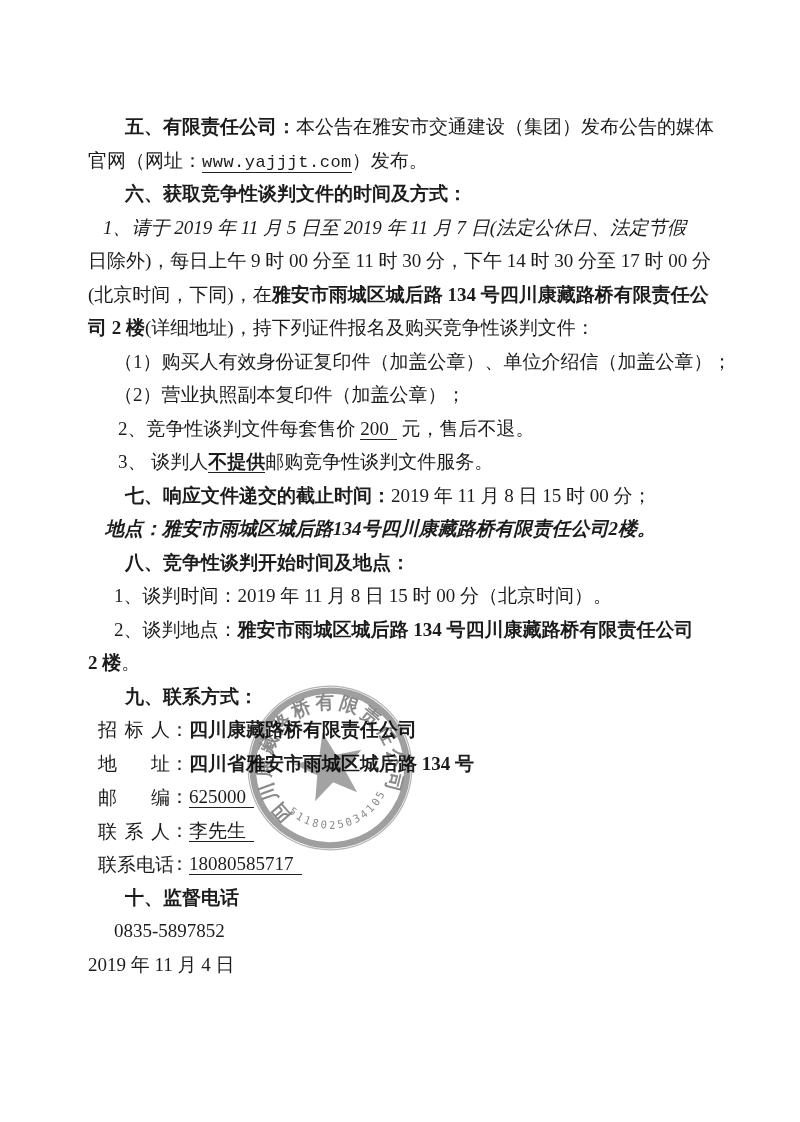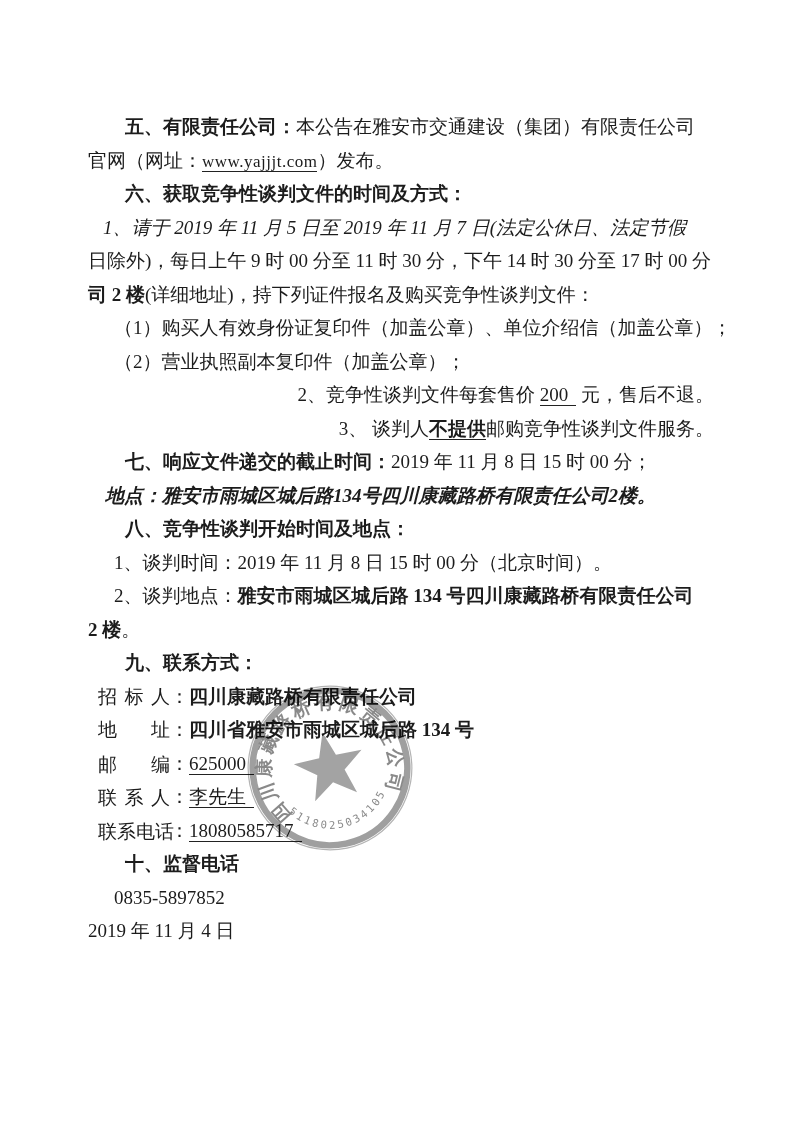--- a/index.html
+++ b/index.html
@@ -6,50 +6,51 @@
   body{
     width:800px;height:1122px;position:relative;background:#ffffff;
     font-family:"Liberation Serif","DejaVu Serif",serif;color:#1c1c1c;
     overflow:hidden;
   }
   #doc{position:absolute;left:88px;top:110px;width:626px;}
   .ln{white-space:nowrap;height:33.5px;line-height:33.5px;font-size:19px;}
   .b{font-weight:700;}
   .ul{border-bottom:1.5px solid #222;}
   .pad{padding-right:8px;}
-  .mono{font-family:Liberation Serif, serif;font-size:17px;letter-spacing:.5px;}
+  .mono{font-family:Liberation Mono, monospace;font-size:17px;letter-spacing:.5px;}
   .ph{padding-left:37px;}
   .p1{padding-left:15px;font-style:italic;}
   .p2{padding-left:17px;font-style:italic;}
   .p3{padding-left:26px;}
-  .p4{padding-left:30px;text-align:right;}
+  .p4{padding-left:30px;}
   .pc{padding-left:10px;}
   .date{text-align:left;padding-right:15px;}
   .clabel{display:inline-block;width:72px;text-align:justify;text-align-last:justify;vertical-align:bottom;}
   .seal{
     position:absolute;left:234px;top:672px;width:192px;height:192px;
     transform:rotate(-12deg);opacity:.82;mix-blend-mode:multiply;pointer-events:none;
   }
   .seal text{fill:#6f6f6f;}
 </style>
 </head>
 <body>
 
 <div id="doc">
 
-  <div class="ln ph"><span class="b">五、有限责任公司：</span><span>本公告在雅安市交通建设（集团）有限责任公司</span></div>
+  <div class="ln ph"><span class="b">五、有限责任公司：</span><span>本公告在雅安市交通建设（集团）发布公告的媒体</span></div>
 
   <div class="ln"><span>官网（网址：</span><span class="ul mono">www.yajjjt.com</span><span>）发布。</span></div>
 
   <div class="ln ph"><span class="b">六、获取竞争性谈判文件的时间及方式：</span></div>
 
   <div class="ln p1"><span>1、请于 2019 年 11 月 5 日至 2019 年 11 月 7 日(法定公休日、法定节假</span></div>
 
   <div class="ln"><span>日除外)，每日上午 9 时 00 分至 11 时 30 分，下午 14 时 30 分至 17 时 00 分</span></div>
 
+  <div class="ln"><span>(北京时间，下同)，在</span><span class="b">雅安市雨城区城后路 134 号四川康藏路桥有限责任公</span></div>
 
   <div class="ln"><span class="b">司 2 楼</span><span>(详细地址)，持下列证件报名及购买竞争性谈判文件：</span></div>
 
   <div class="ln p3"><span>（1）购买人有效身份证复印件（加盖公章）、单位介绍信（加盖公章）；</span></div>
 
   <div class="ln p3"><span>（2）营业执照副本复印件（加盖公章）；</span></div>
 
   <div class="ln p4"><span>2、竞争性谈判文件每套售价 </span><span class="ul pad">200</span><span> 元，售后不退。</span></div>
 
   <div class="ln p4"><span>3、 谈判人</span><span class="b ul">不提供</span><span>邮购竞争性谈判文件服务。</span></div>

